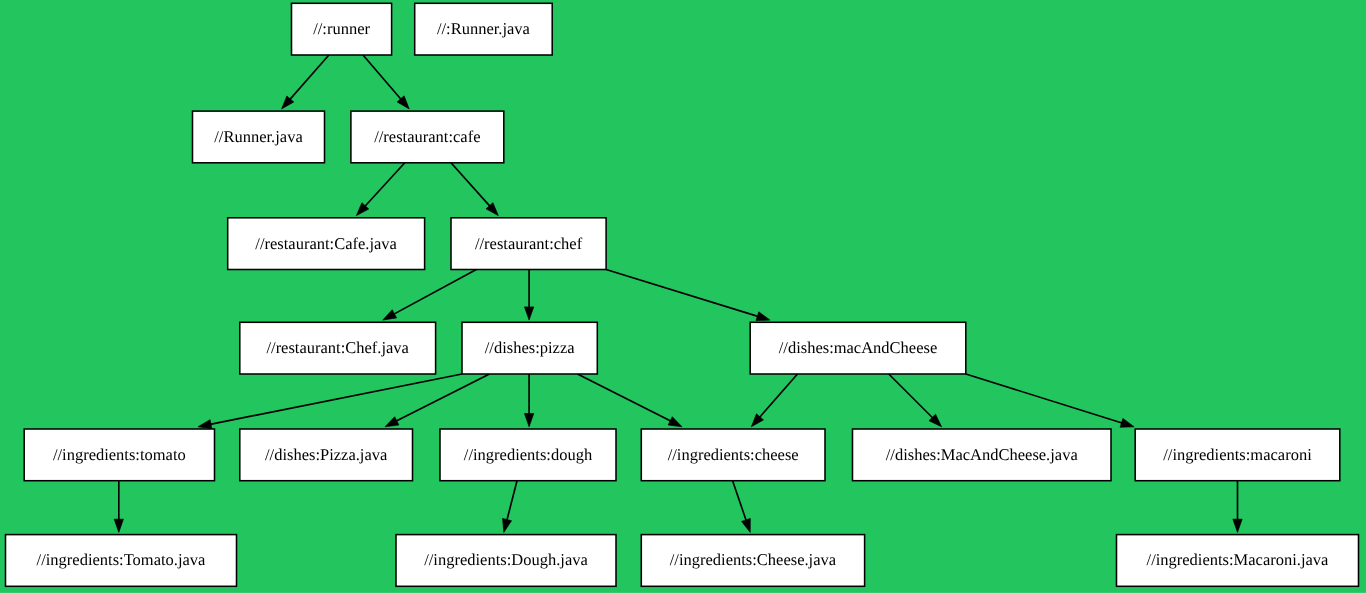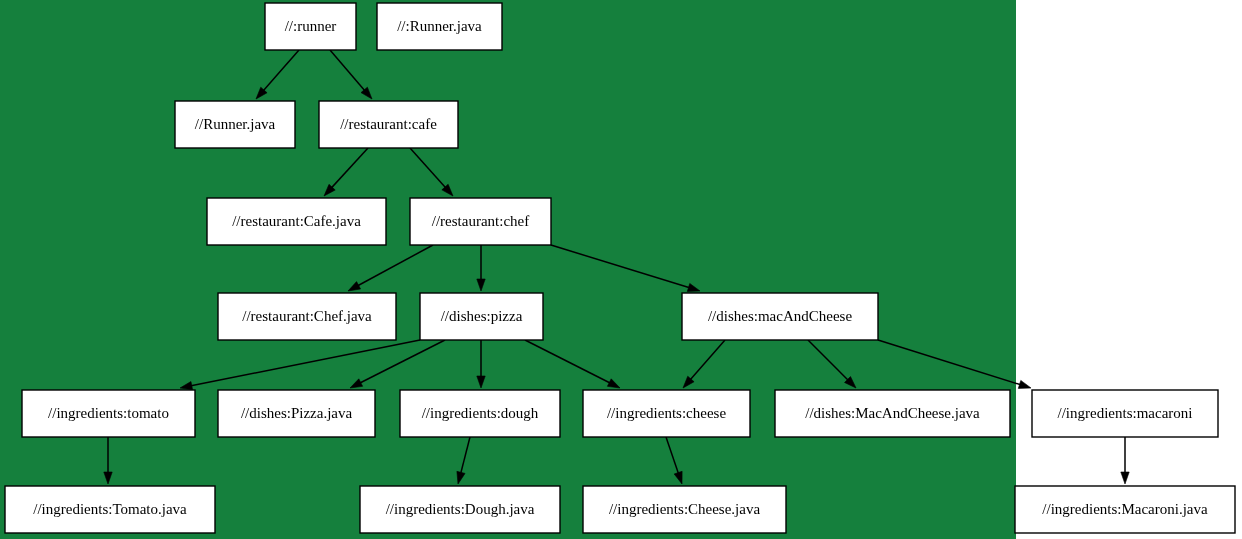--- a/index.html
+++ b/index.html
@@ -9,23 +9,23 @@
     background: #ffffff;
   }
   body {
     width: 1242px;
     height: 539px;
     overflow: hidden;
     font-family: "Liberation Serif", "DejaVu Serif", serif;
   }
   #graph-root {
     position: relative;
-    width: 1016px;
+    width: 1242px;
     height: 539px;
-    background: #15803d;
+    background: #22c55e;
   }
   svg#graph-canvas {
     display: block;
     width: 1242px;
     height: 539px;
   }
   .node-box {
     fill: #ffffff;
     stroke: #000000;
     stroke-width: 1.4px;

